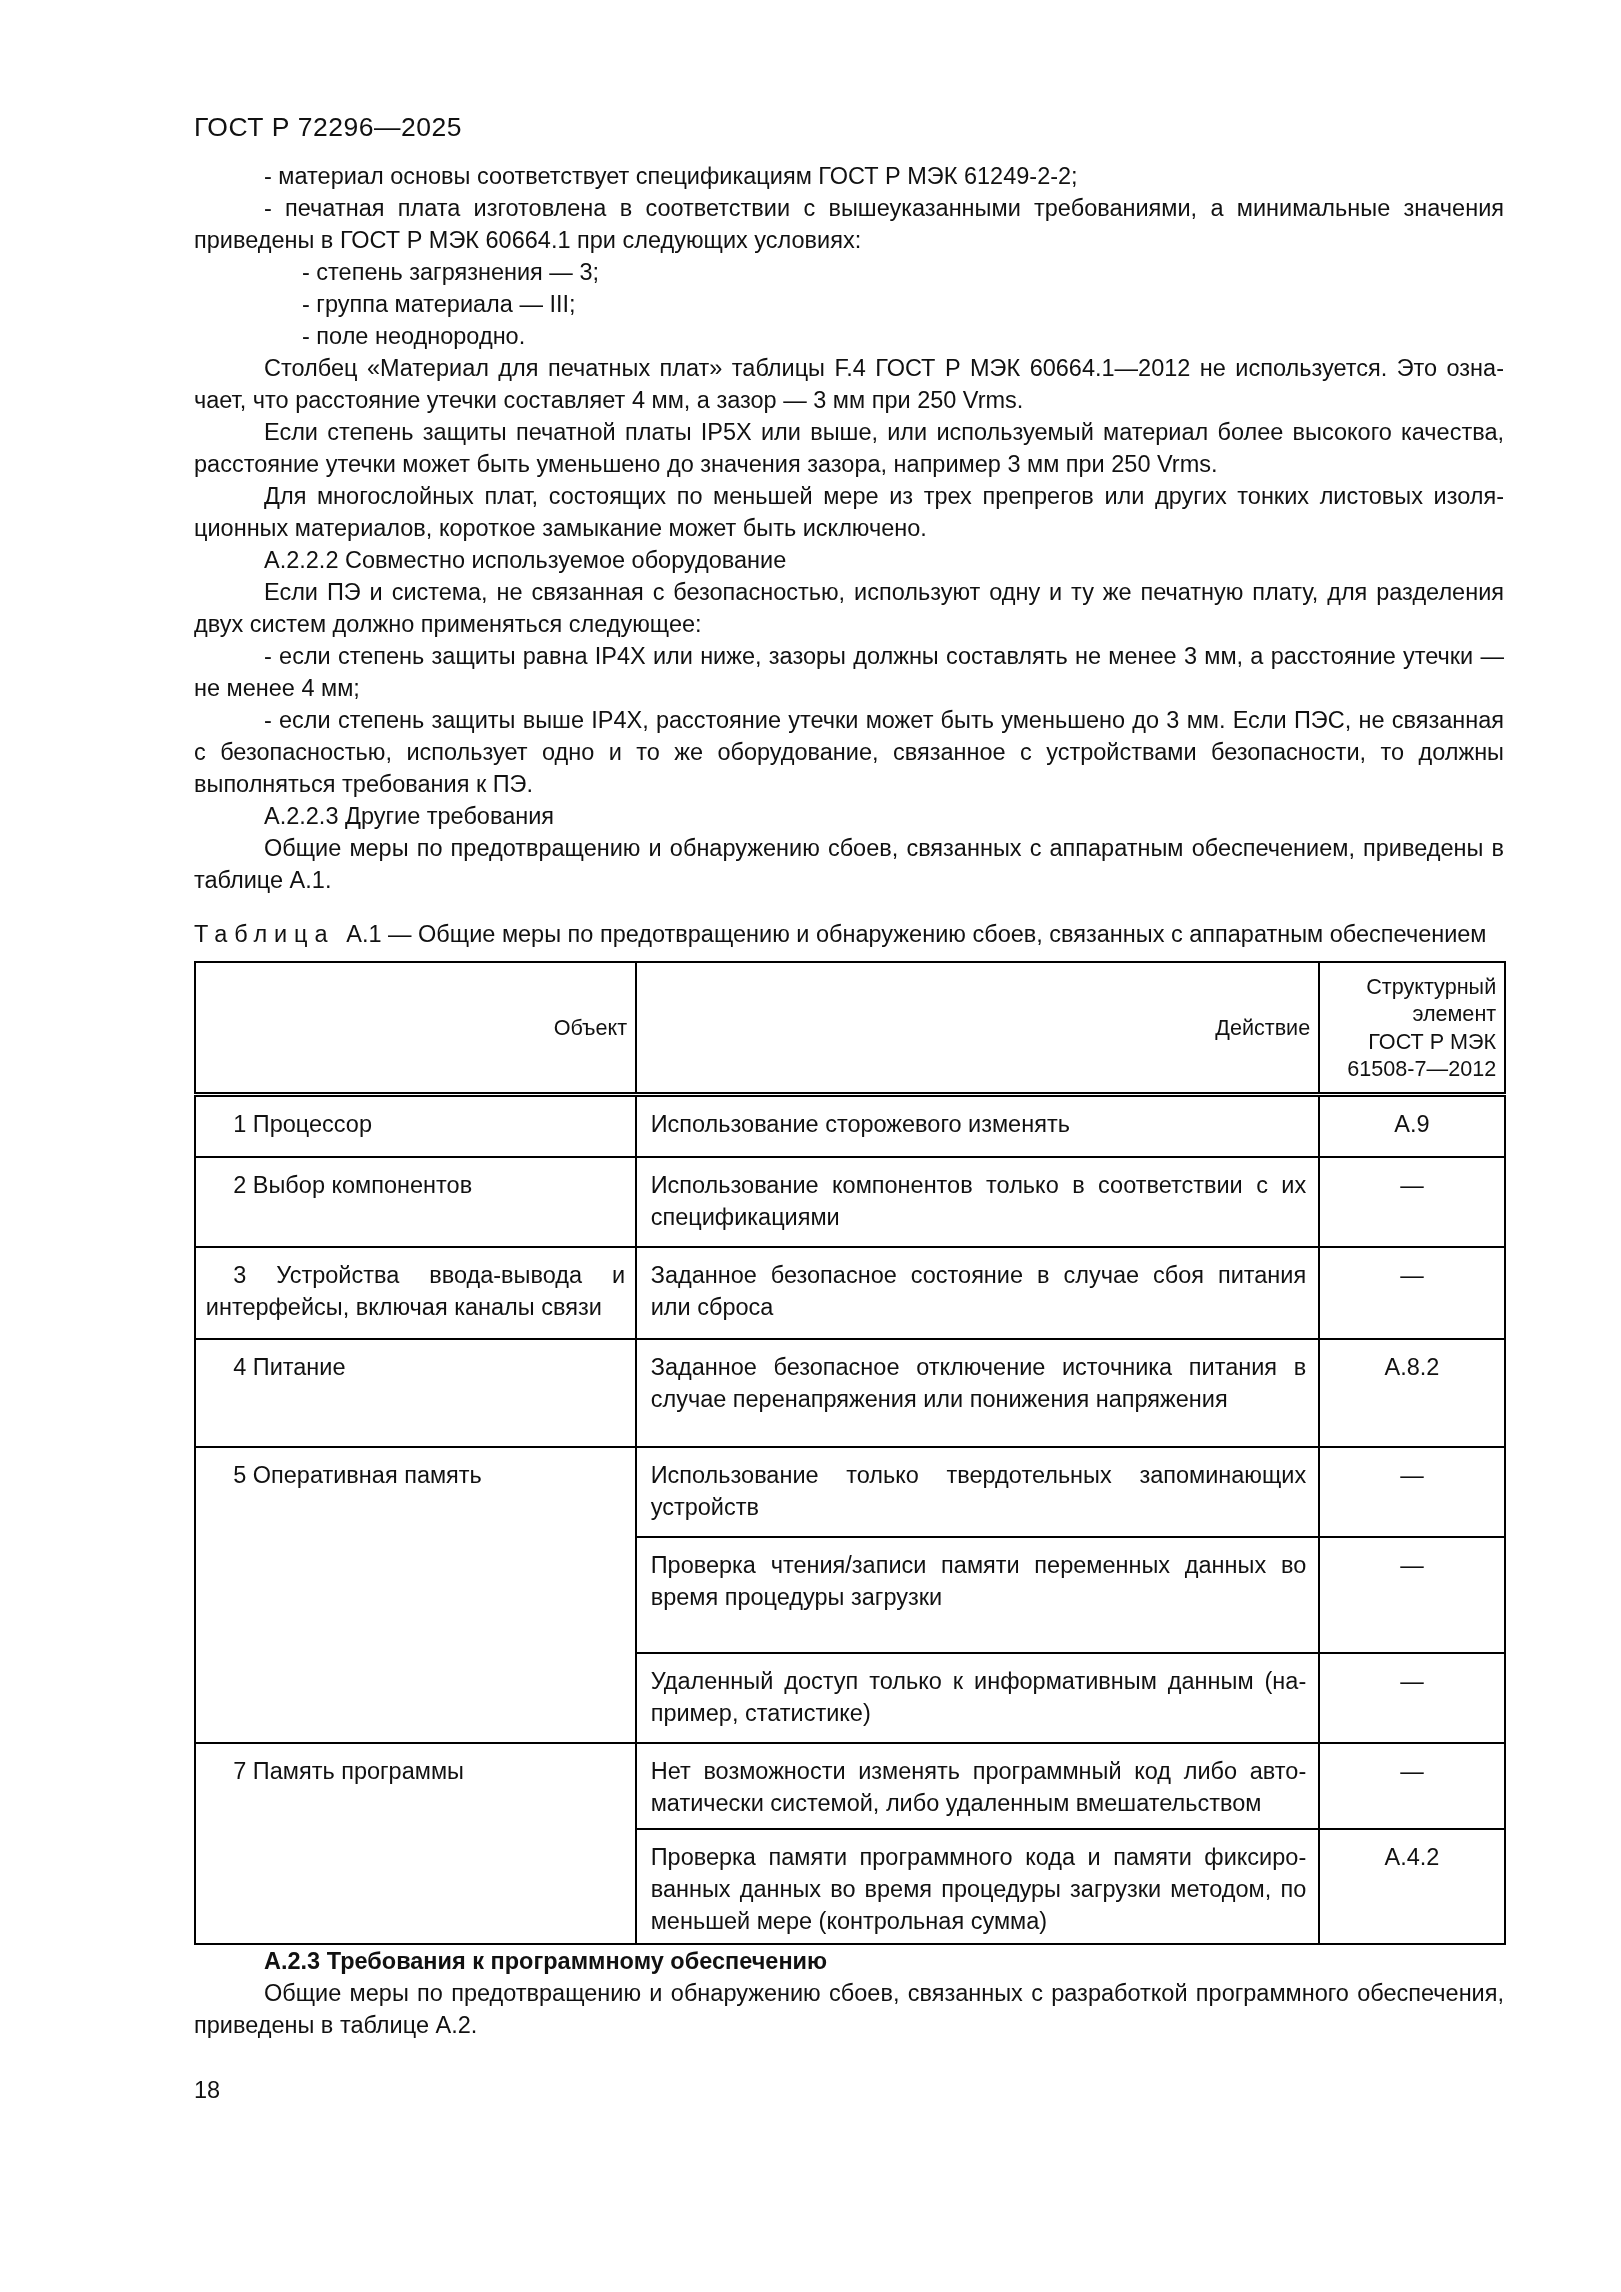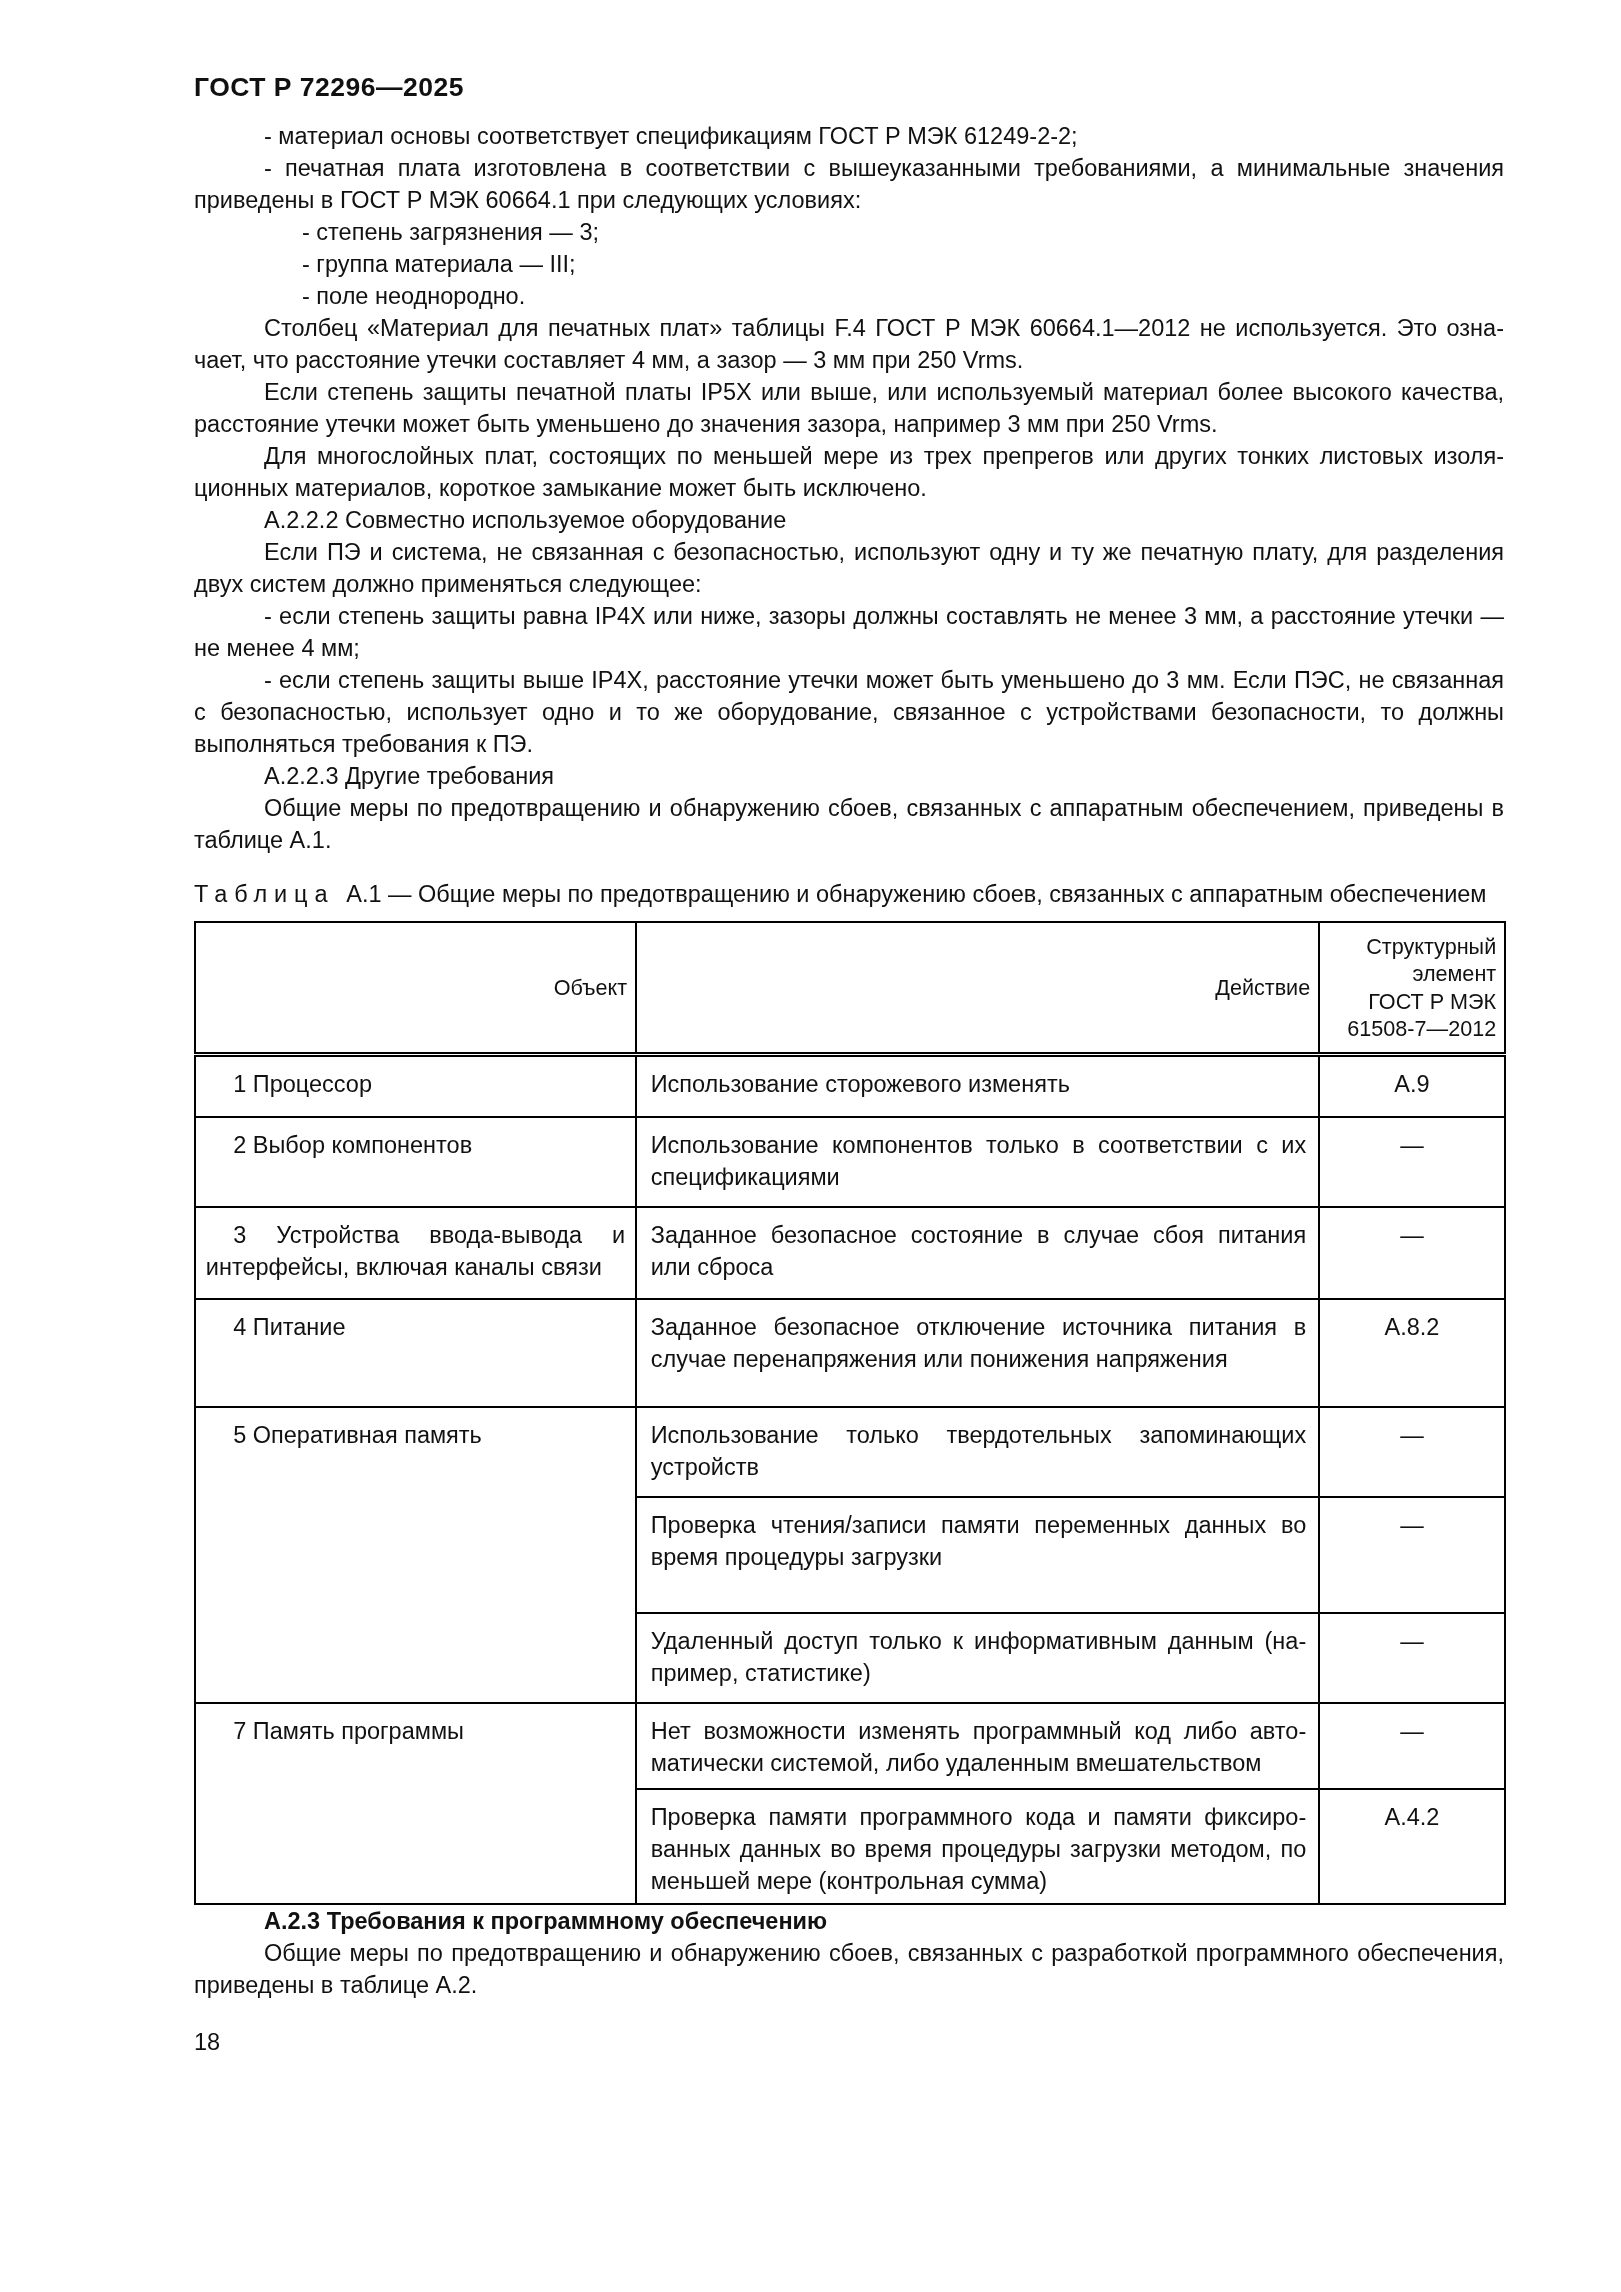--- a/index.html
+++ b/index.html
@@ -16,23 +16,24 @@
     background: #ffffff;
     overflow: hidden;
   }
   .content {
     margin-left: 194px;
     width: 1310px;
   }
   .doc-header {
     padding-top: 71px;
     font-size: 26.5px;
-    font-weight: bold;
+    font-weight: normal;
     line-height: 32px;
     letter-spacing: 0.5px;
+    margin-top: 40px;
   }
   .body-text { margin-top: 17px; }
   .body-text p {
     margin: 0;
     font-size: 23.5px;
     line-height: 32px;
     text-align: justify;
   }
   p.indent1 { text-indent: 70px; }
   p.indent2 { text-indent: 108px; }
@@ -90,21 +91,21 @@
     font-weight: bold;
     text-indent: 70px;
   }
   .after-table p {
     margin: 0;
     font-size: 23.5px;
     line-height: 32px;
     text-align: justify;
   }
   .page-number {
-    margin-top: 25px;
+    margin-top: 33px;
     font-size: 23.5px;
     line-height: 32px;
   }
 </style>
 </head>
 <body>
 
 <div class="page">
   <div class="content">
 

